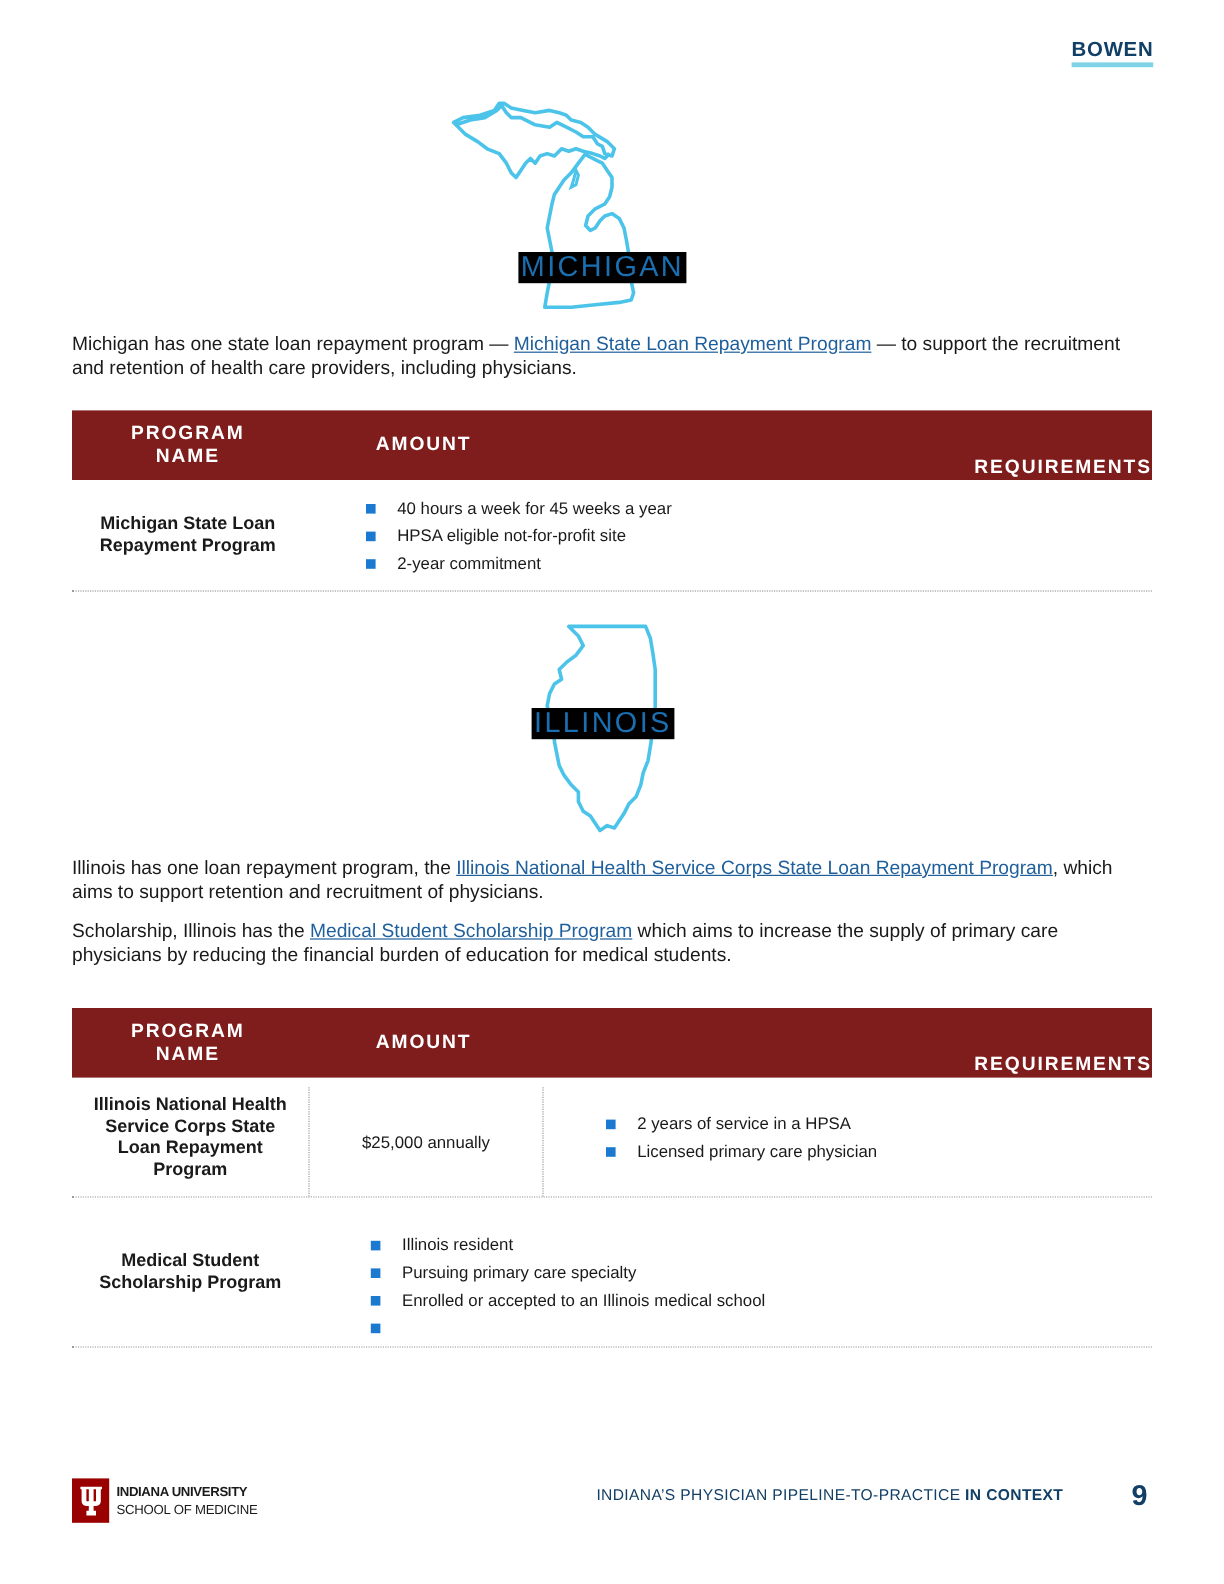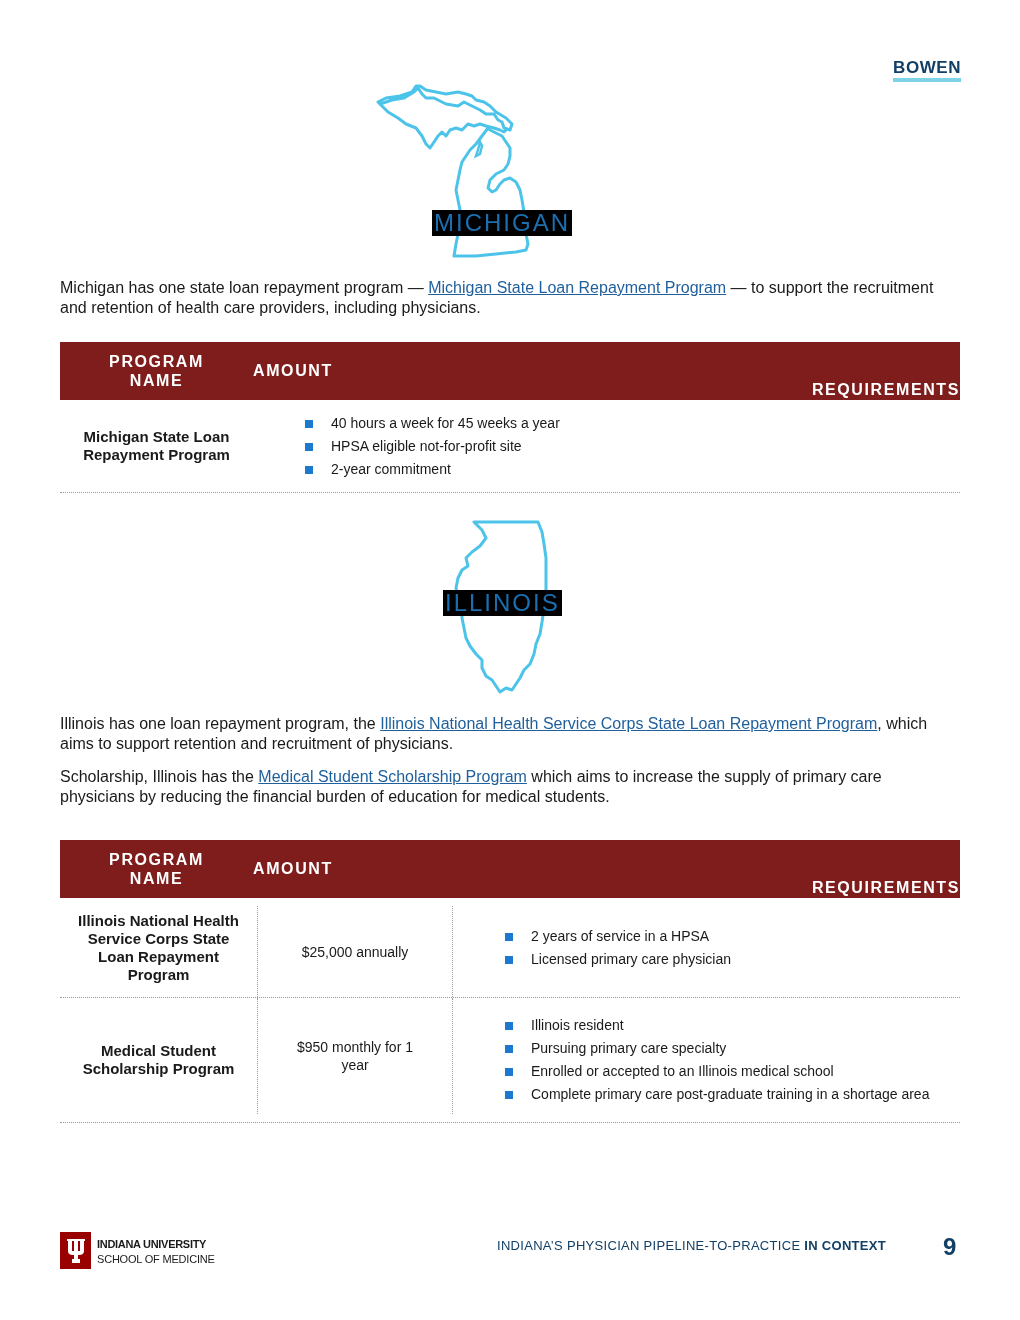--- a/index.html
+++ b/index.html
@@ -1,31 +1,31 @@
 <!DOCTYPE html>
 <html><head>
 <meta charset="utf-8">
 <style>
   * { box-sizing: border-box; margin: 0; padding: 0; }
   html, body { width: 1020px; height: 1320px; background: #ffffff; }
   body { position: relative; font-family: "Liberation Sans", sans-serif; color: #1a1a1a; overflow: hidden; }
 
-  .bowen { position: absolute; left: 893px; top: 59px; font-weight: 700; font-size: 17px; color: #123f66; letter-spacing: 0.6px; padding-bottom: 1px; border-bottom: 4px solid #7fd3e6; line-height: 18px; }
+  .bowen { position: absolute; left: 893px; top: 33px; font-weight: 700; font-size: 17px; color: #123f66; letter-spacing: 0.6px; padding-bottom: 1px; border-bottom: 4px solid #7fd3e6; line-height: 18px; }
 
   .state-map { position: absolute; }
   .state-map svg { display: block; }
   .state-label { position: absolute; font-size: 24px; letter-spacing: 2px; color: #1b6fb0; background: #000000; line-height: 26px; padding: 0 2px; }
 
   .para { position: absolute; left: 60px; width: 900px; font-size: 16px; line-height: 20px; color: #1a1a1a; }
   .para a { color: #1f5f9c; text-decoration: underline; }
 
   .tbl { position: absolute; left: 60px; width: 900px; }
   .thead { display: flex; background: #7f1d1d; color: #fff; height: 58px; align-items: center; font-weight: 700; letter-spacing: 1.6px; font-size: 16px; }
   .thead .c1 { width: 193px; text-align: center; line-height: 19px; }
-  .thead .c2 { width: 200px; }
+  .thead .c2 { width: 200px; text-align: center; }
   .thead .c3 { flex: 1; text-align: right; margin-top: 38px; }
   .trow { display: flex; border-bottom: 1px dotted #9a9a9a; align-items: stretch; }
   .trow .c1 { width: 193px; display: flex; align-items: center; justify-content: center; text-align: center; font-weight: 700; font-size: 15px; line-height: 18px; padding: 0 8px; }
   .trow .c2 { width: 200px; display: flex; align-items: center; justify-content: center; text-align: center; font-size: 14px; line-height: 18px; border-left: 1px dotted #9a9a9a; border-right: 1px dotted #9a9a9a; margin: 8px 0 0 0; }
   .trow .c3 { flex: 1; display: flex; align-items: center; padding-left: 52px; }
   .reqs { list-style: none; }
   .reqs li { position: relative; font-size: 14px; line-height: 23px; padding-left: 26px; }
   .reqs li .bullet { position: absolute; left: 0; top: 8px; width: 8px; height: 8px; background: #1b7ad0; }
 
   .footer-logo { position: absolute; left: 60px; top: 1232px; display: flex; align-items: center; }
@@ -100,27 +100,26 @@
     <div class="c2" style="width:196px;">$25,000 annually</div>
     <div class="c3">
       <ul class="reqs">
         <li><span class="bullet"></span><span>2 years of service in a HPSA</span></li>
         <li><span class="bullet"></span><span>Licensed primary care physician</span></li>
       </ul>
     </div>
   </div>
   <div class="trow" style="height:125px;">
     <div class="c1" style="width:197px;">Medical Student Scholarship Program</div>
-    <div class="c2" style="width:196px; margin:0 0 8px 0; padding:0 36px;">$950 monthly for 1 year</div>
     <div class="c3">
       <ul class="reqs">
         <li><span class="bullet"></span><span>Illinois resident</span></li>
         <li><span class="bullet"></span><span>Pursuing primary care specialty</span></li>
         <li><span class="bullet"></span><span>Enrolled or accepted to an Illinois medical school</span></li>
-        <li><span class="bullet"></span><span>Complete primary care post-graduate training in a shortage area</span></li>
+        <li><span class="bullet"></span></li>
       </ul>
     </div>
   </div>
 </div>
 
 <div class="footer-logo">
   <div class="iu-box">
     <svg width="22" height="28" viewBox="0 0 22 28">
       <path d="M2 2 H8 V4 H7 V14 H9 V4 H8 V2 H14 V4 H13 V14 H15 V4 H14 V2 H20 V4 H19 V14 Q19 18 14 18 H13 V22 H15 V26 H7 V22 H9 V18 H8 Q3 18 3 14 V4 H2 Z" fill="#ffffff"></path>
     </svg>

